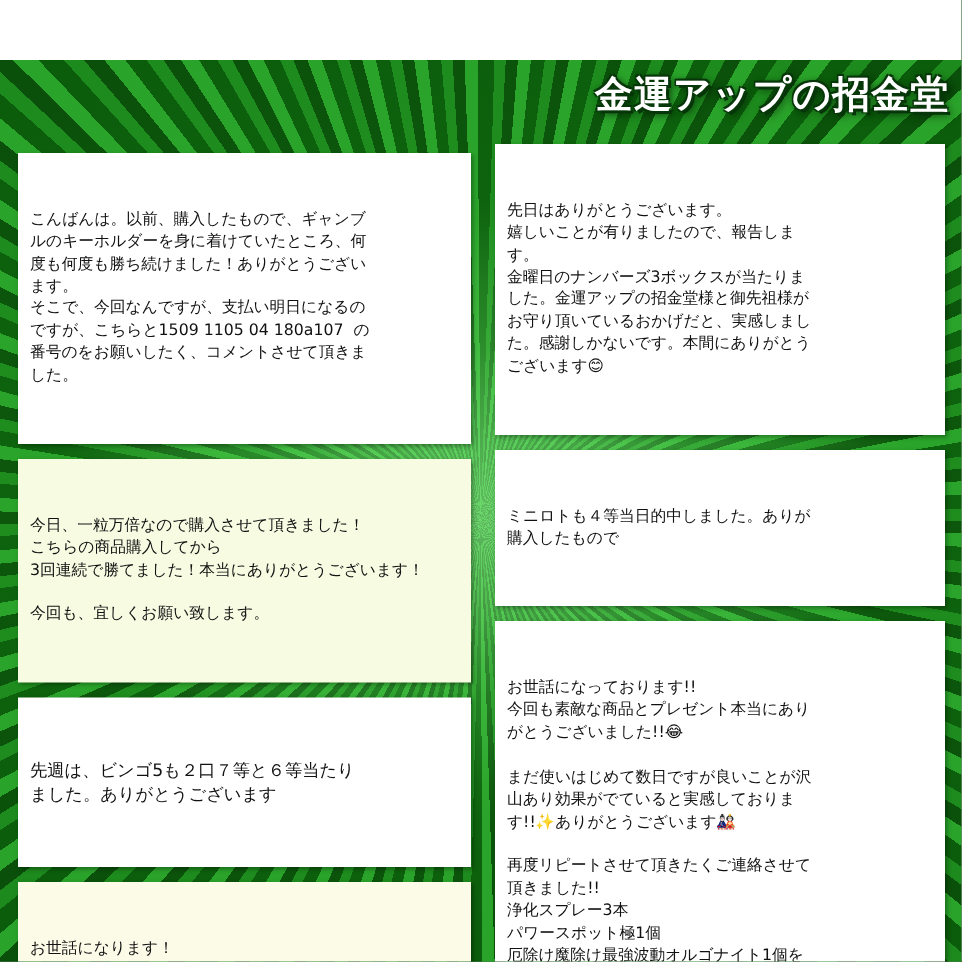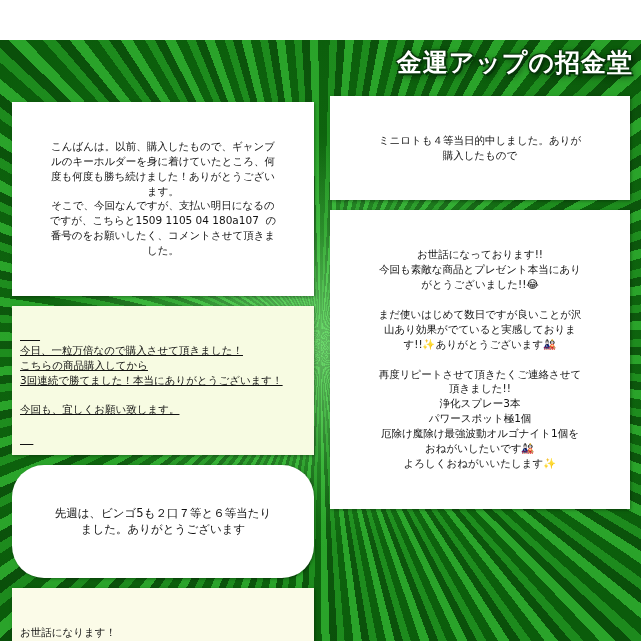--- a/index.html
+++ b/index.html
@@ -74,27 +74,26 @@
     padding: 7px 8px 8px 8px;
     margin-bottom: 10px;
     font-size: 10.5px;
     line-height: 1.42;
     color: #111;
     font-family: "DejaVu Sans", sans-serif;
     box-shadow: 1px 1px 3px rgba(0,0,0,0.35);
     white-space: pre-wrap;
     word-break: break-all;
   }
-  .card.white { background: #ffffff; text-align: center; }
-  .card.cream { background: #f7fbe2; text-decoration: underline; }
+  .card.white { background: #ffffff; }
+  .card.cream { background: #f7fbe2; }
   .card.ivory { background: #fbfbe8; }
   .card p { margin: 0; }
   .emph {
     font-size: 11.5px;
-    border-radius: 32px;
   }
 </style>
 </head>
 <body>
 
 <div class="page">
 
   <div class="header">金運アップの招金堂</div>
 
   <div class="col col-left">
@@ -138,20 +137,30 @@
 いつも有難うございますm(__)m
 
 また注文させて頂きます♪
 この度も有難うございましたm(__)m</p>
     </div>
 
   </div>
 
   <div class="col col-right">
 
+    <div class="card white">
+      <p>先日はありがとうございます。
+嬉しいことが有りましたので、報告しま
+す。
+金曜日のナンバーズ3ボックスが当たりま
+した。金運アップの招金堂様と御先祖様が
+お守り頂いているおかげだと、実感しまし
+た。感謝しかないです。本間にありがとう
+ございます😊</p>
+    </div>
 
     <div class="card white">
       <p>ミニロトも４等当日的中しました。ありが
 購入したもので</p>
     </div>
 
 
     <div class="card white">
       <p>お世話になっております!!
 今回も素敵な商品とプレゼント本当にあり

